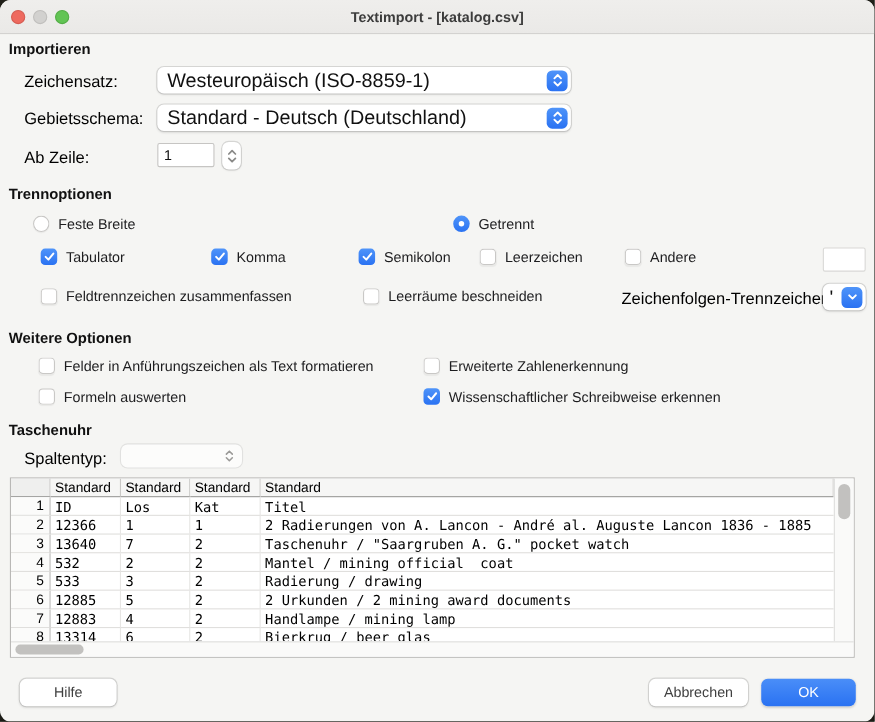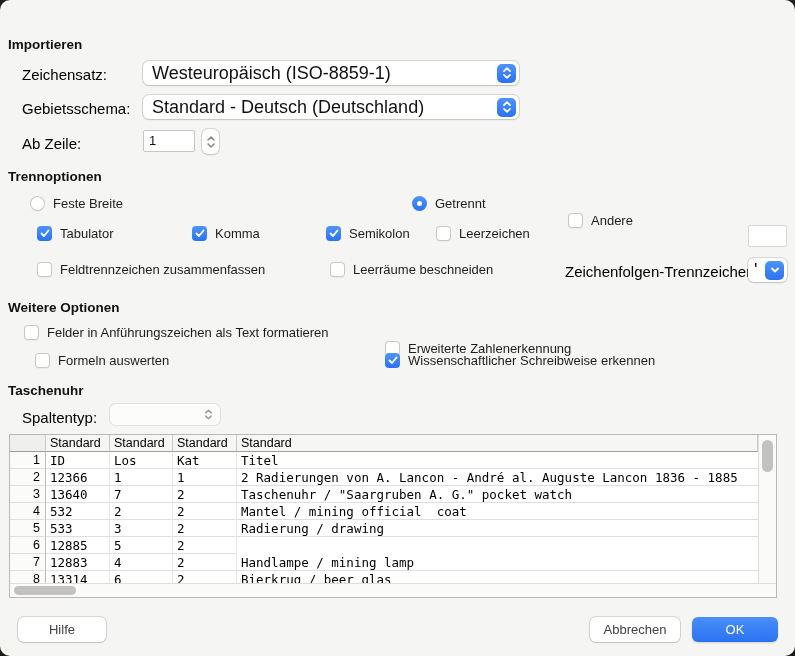--- a/index.html
+++ b/index.html
@@ -109,20 +109,26 @@
     box-shadow:0 0 0 1px rgba(0,0,0,.12),0 1px 2px rgba(0,0,0,.10);
     font-size:13px;color:#404040;display:flex;align-items:center;justify-content:center;
   }
   .btn.primary{background:linear-gradient(#4a8ef8,#2a72f2);color:#fff;box-shadow:0 1px 2px rgba(0,0,0,.15);}
 </style>
 </head>
 <body>
 
 <div id="window">
 
+  <div id="titlebar">
+    <span class="tl" id="tl-close"></span>
+    <span class="tl" id="tl-min"></span>
+    <span class="tl" id="tl-zoom"></span>
+    <span id="title">Textimport - [katalog.csv]</span>
+  </div>
 
   <div class="heading" style="left:8px;top:37px;">Importieren</div>
 
   <div class="flabel" style="left:22px;top:66px;">Zeichensatz:</div>
   <div class="popup" style="left:143px;top:61px;width:376px;">
     <span class="val">Westeuropäisch (ISO-8859-1)</span>
     <span class="bluebtn">
       <svg width="10" height="14" viewBox="0 0 10 14">
           <path d="M2 5.2 L5 2.2 L8 5.2" stroke="#fff" stroke-width="1.7" fill="none" stroke-linecap="round" stroke-linejoin="round"></path>
           <path d="M2 8.8 L5 11.8 L8 8.8" stroke="#fff" stroke-width="1.7" fill="none" stroke-linecap="round" stroke-linejoin="round"></path>
@@ -184,21 +190,21 @@
         <svg width="10" height="9" viewBox="0 0 10 9">
           <path d="M1.5 4.5 L4 7 L8.5 1.5" stroke="#fff" stroke-width="1.8" fill="none" stroke-linecap="round" stroke-linejoin="round"></path>
         </svg>
       </span>
     <span class="lbl">Semikolon</span>
   </div>
   <div class="cb" style="left:436px;top:225px;">
     <span class="box"></span>
     <span class="lbl">Leerzeichen</span>
   </div>
-  <div class="cb" style="left:556px;top:212px;padding-left:12px;">
+  <div class="cb" style="left:556px;top:225px;padding-left:12px;">
     <span class="box"></span>
     <span class="lbl">Andere</span>
   </div>
   <div class="tinput" style="left:748px;top:225px;width:39px;height:22px;border-color:#d9d8d6;"></div>
 
   <div class="cb" style="left:37px;top:261px;">
     <span class="box"></span>
     <span class="lbl">Feldtrennzeichen zusammenfassen</span>
   </div>
   <div class="cb" style="left:330px;top:261px;">
@@ -210,25 +216,25 @@
     <span class="val" style="padding:0 0 0 6px;">'</span>
     <span class="bluebtn">
       <svg width="10" height="10" viewBox="0 0 10 10">
           <path d="M2 3.5 L5 6.5 L8 3.5" stroke="#fff" stroke-width="1.8" fill="none" stroke-linecap="round" stroke-linejoin="round"></path>
         </svg>
     </span>
   </div>
 
   <div class="heading" style="left:8px;top:300px;">Weitere Optionen</div>
 
-  <div class="cb" style="left:24px;top:324px;">
+  <div class="cb" style="left:35px;top:324px;">
     <span class="box"></span>
     <span class="lbl">Felder in Anführungszeichen als Text formatieren</span>
   </div>
-  <div class="cb" style="left:385px;top:340px;">
+  <div class="cb" style="left:385px;top:324px;">
     <span class="box"></span>
     <span class="lbl">Erweiterte Zahlenerkennung</span>
   </div>
   <div class="cb" style="left:35px;top:352px;">
     <span class="box"></span>
     <span class="lbl">Formeln auswerten</span>
   </div>
   <div class="cb on" style="left:385px;top:352px;">
     <span class="box">
         <svg width="10" height="9" viewBox="0 0 10 9">
@@ -292,20 +298,21 @@
           <div class="tc c1">533</div>
           <div class="tc c2">3</div>
           <div class="tc c3">2</div>
           <div class="tc c4">Radierung / drawing</div>
         </div>
         <div class="trow">
           <div class="tc rn">6</div>
           <div class="tc c1">12885</div>
           <div class="tc c2">5</div>
           <div class="tc c3">2</div>
+          <div class="tc c4">2 Urkunden / 2 mining award documents</div>
         </div>
         <div class="trow">
           <div class="tc rn">7</div>
           <div class="tc c1">12883</div>
           <div class="tc c2">4</div>
           <div class="tc c3">2</div>
           <div class="tc c4">Handlampe / mining lamp</div>
         </div>
         <div class="trow">
           <div class="tc rn">8</div>

